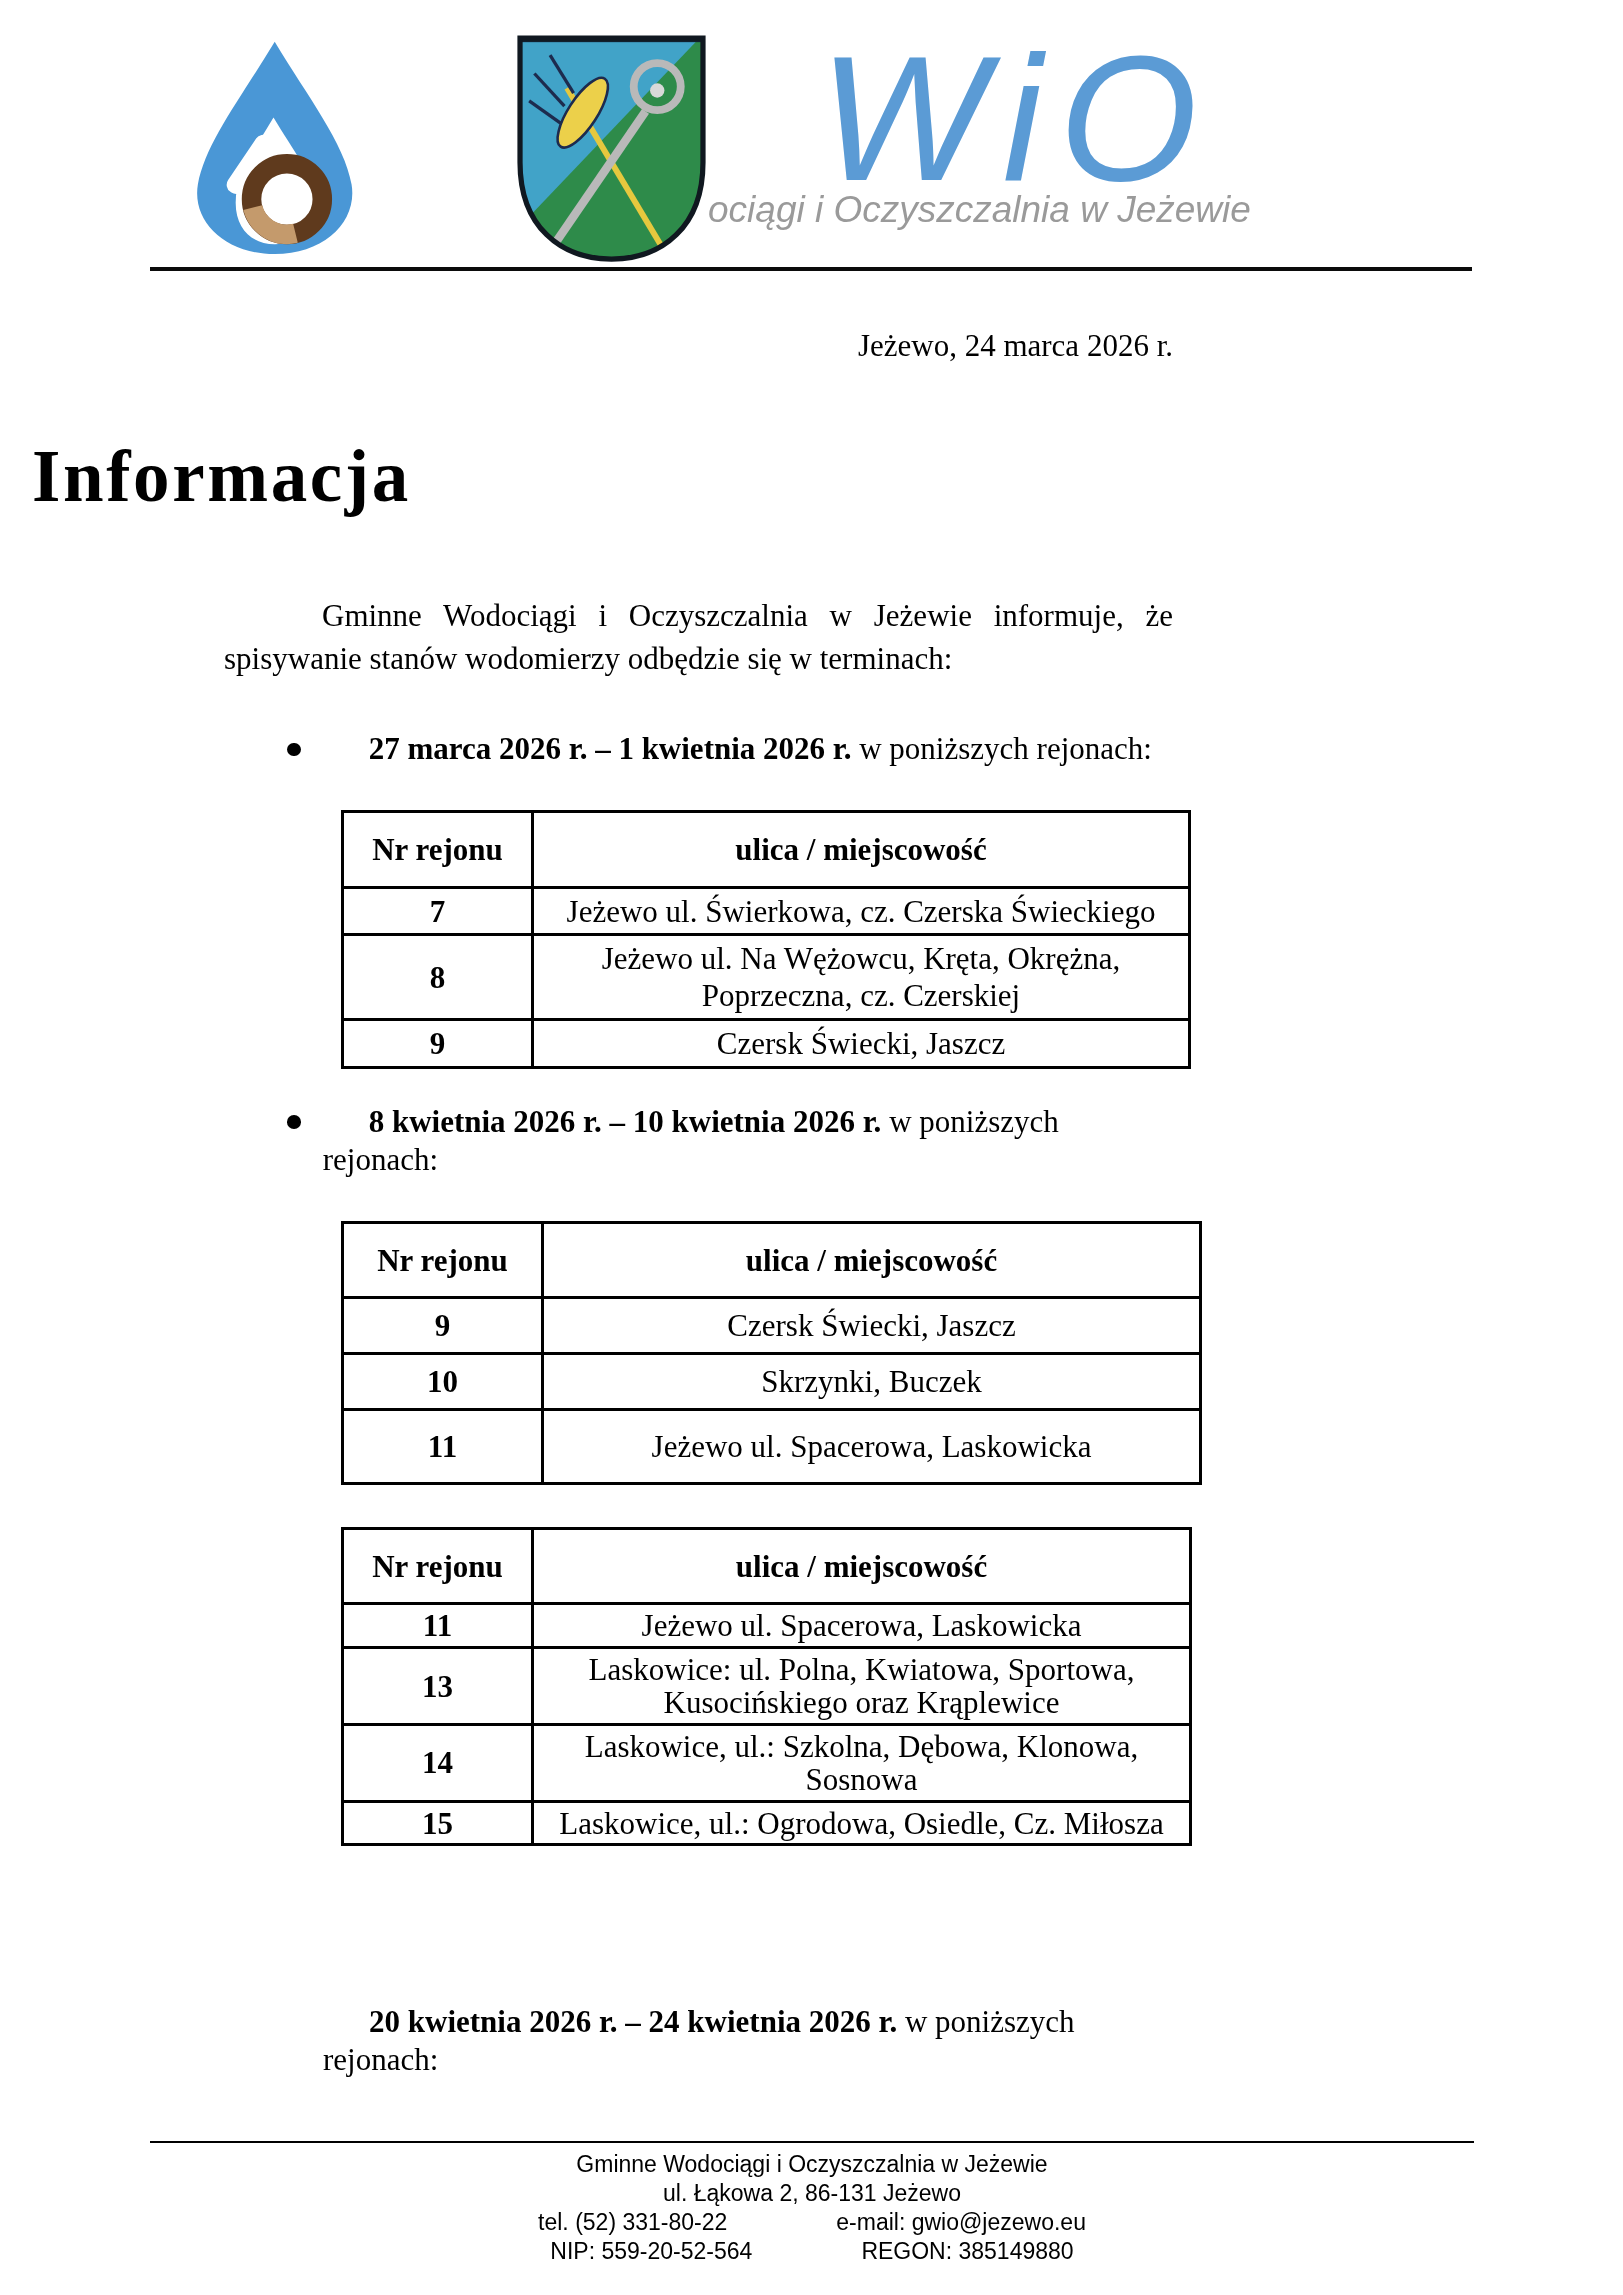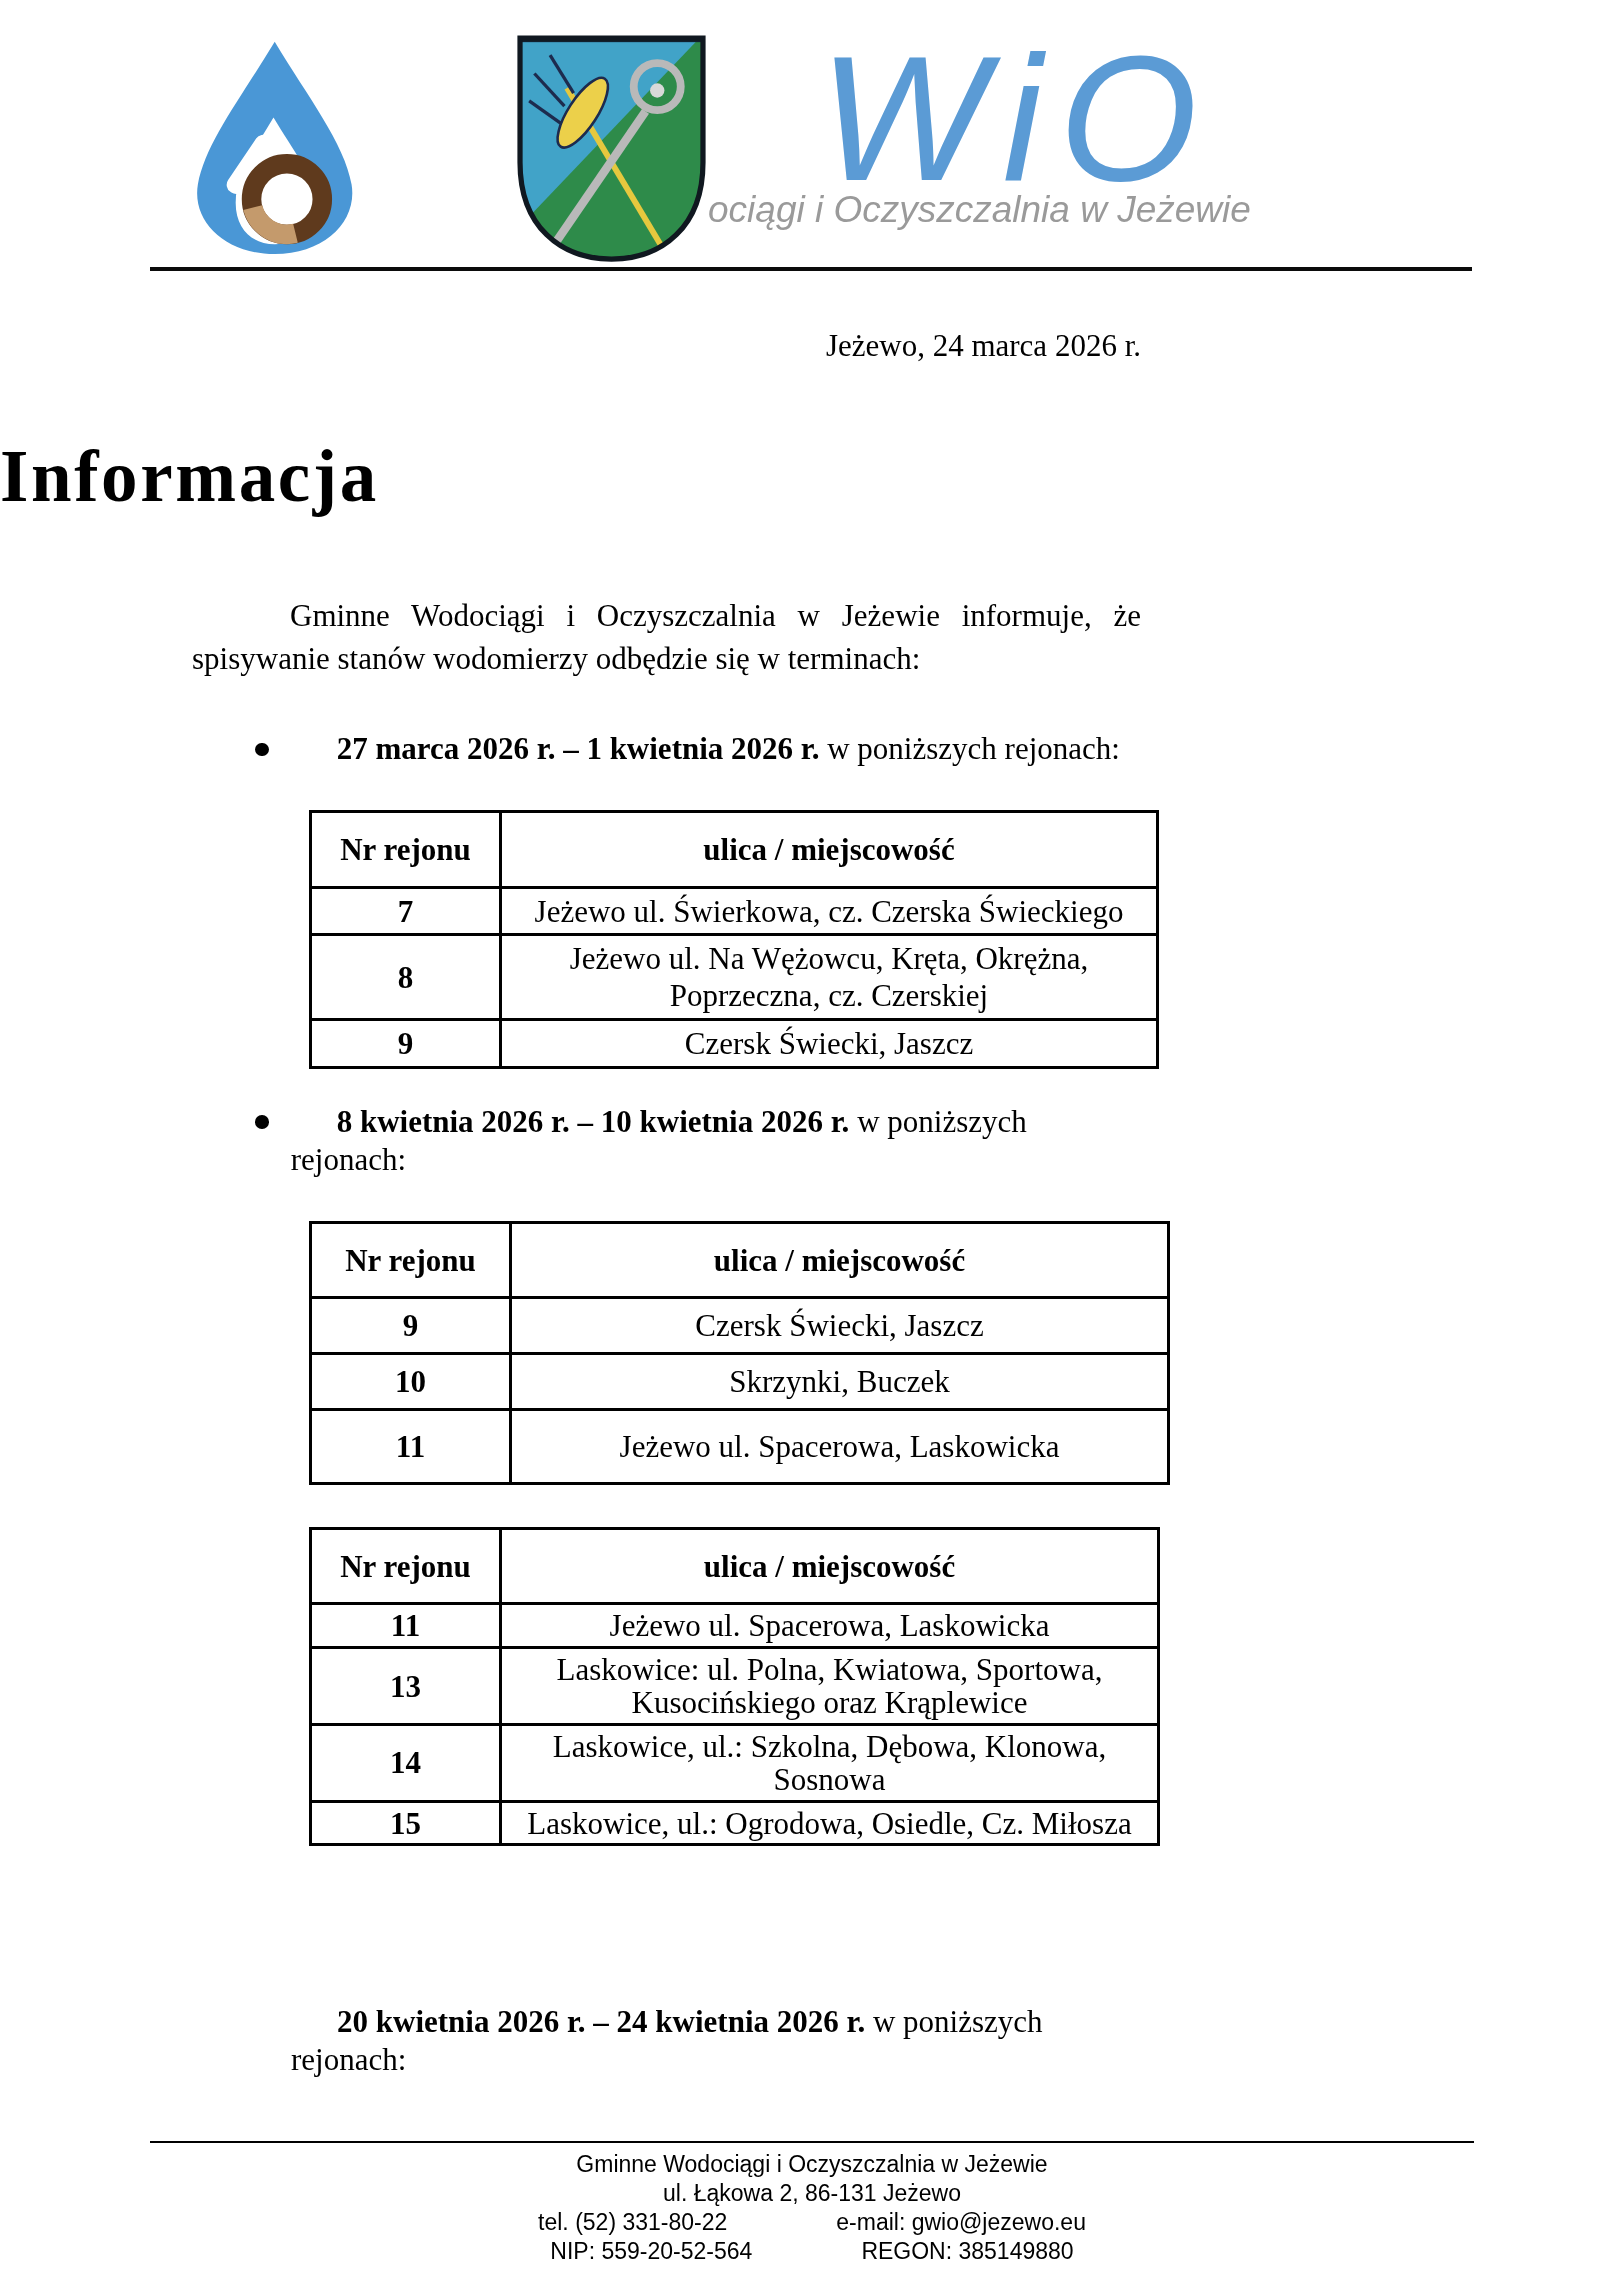--- a/index.html
+++ b/index.html
@@ -17,21 +17,21 @@
     font-family:"Liberation Sans",sans-serif;font-size:178px;line-height:1;
     font-weight:400;letter-spacing:17px;color:#5b9bd5;
   }
   .tagline{
     position:absolute;left:708px;top:190px;
     font-family:"Liberation Sans",sans-serif;font-size:37px;line-height:1.1;
     color:#9a9a9a;white-space:nowrap;
   }
   .header-rule{position:absolute;left:150px;top:267px;width:1322px;height:3.9px;background:#0b0b0b;}
   
-  .content{position:absolute;top:271px;left:0;width:1331px;}
+  .content{position:absolute;top:271px;left:0;width:1331px;padding-left:32px;}
   .date-line{margin:56px 190px 0 0;text-align:right;font-size:31px;line-height:37px;}
   .doc-title{margin:73px 0 0 0;text-align:left;font-size:73px;line-height:1.1;font-weight:bold;letter-spacing:2.6px;}
   .intro{
     margin:77px 190px 0 192px;font-size:31px;line-height:43px;
     text-align:justify;text-indent:98px;
   }
   .term-heading{display:flex;align-items:flex-start;margin:0 190px 0 255px;font-size:31px;line-height:38px;}
   .term-heading .dot{flex:0 0 auto;width:13.7px;height:13.7px;border-radius:50%;background:#000;margin:12.4px 22px 0 0;}
   .term-heading.no-bullet{margin-left:291px;}
   .term-heading .b{font-weight:bold;margin-left:46px;}

